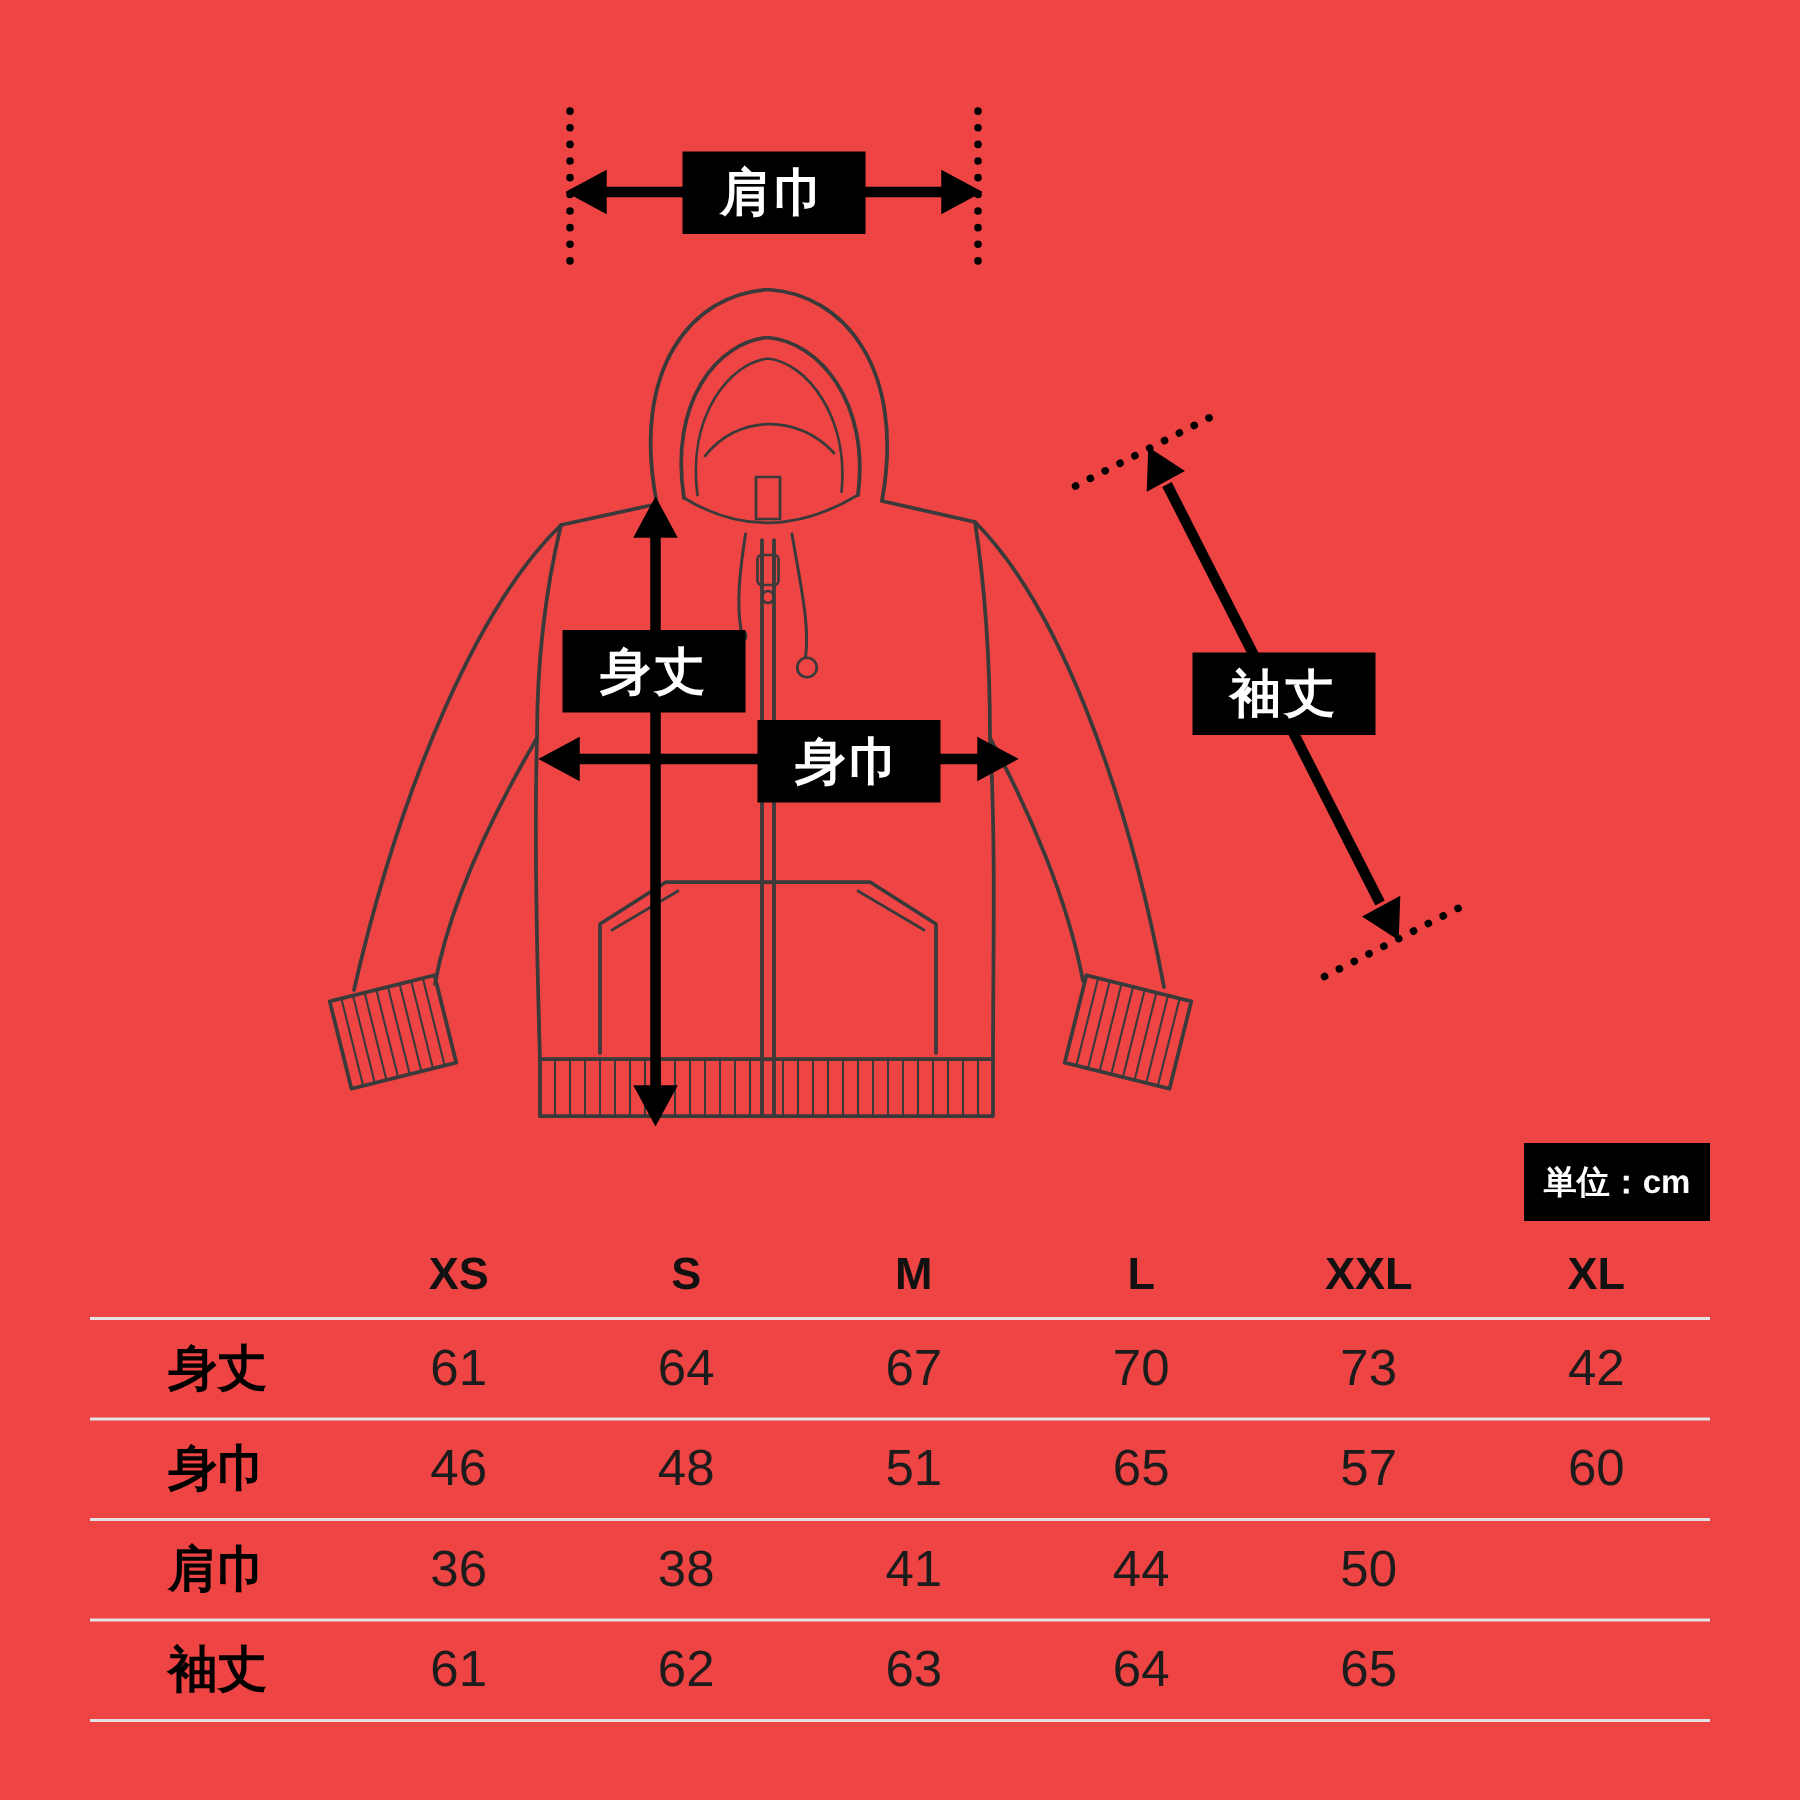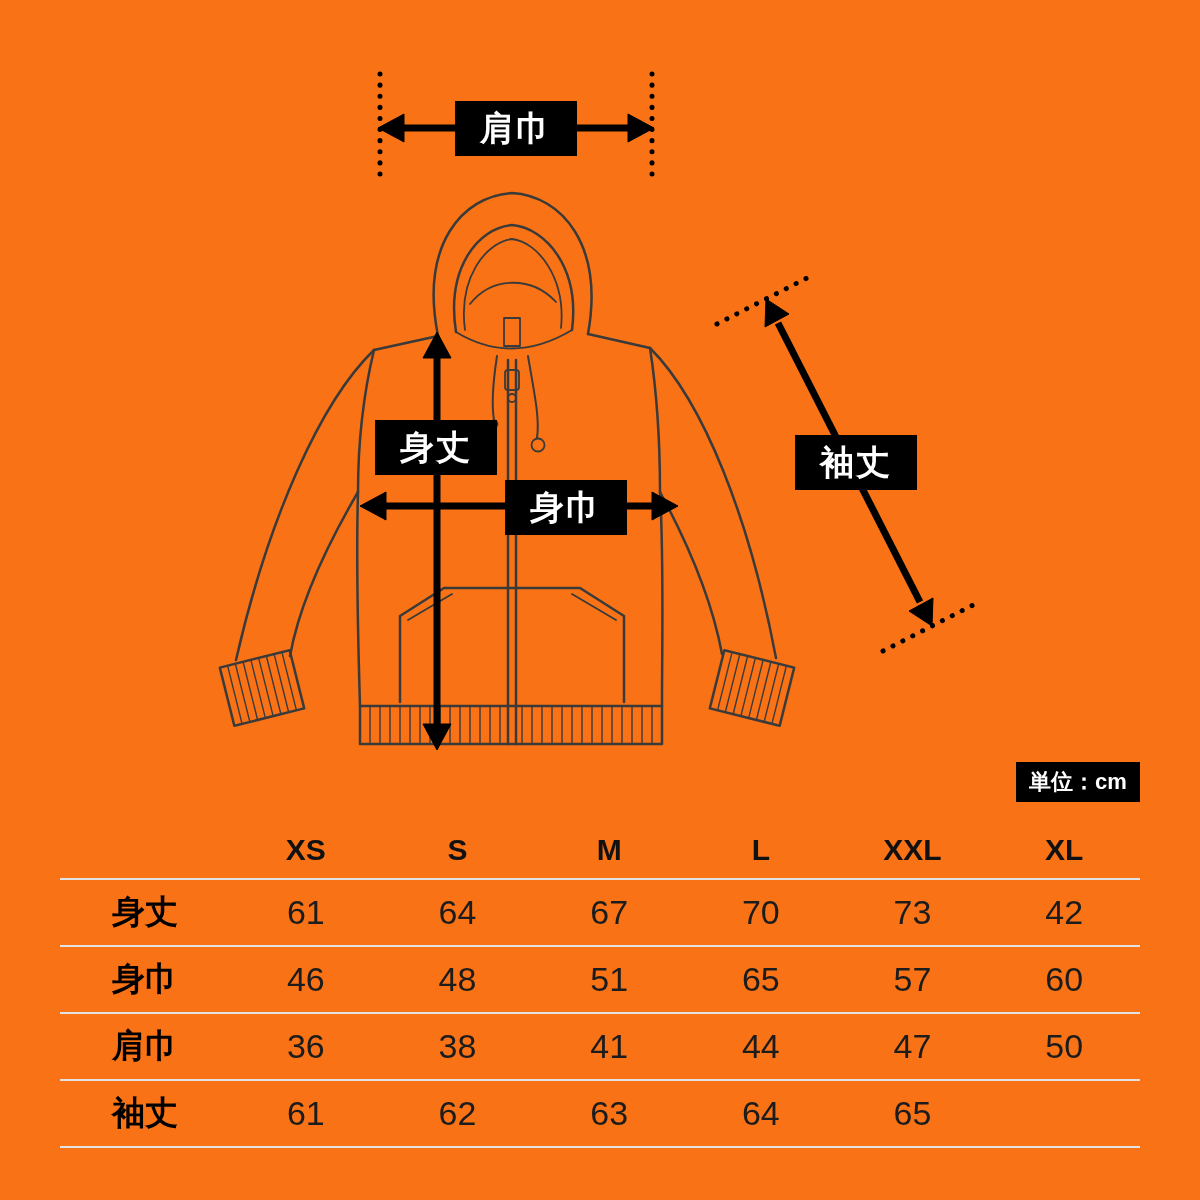--- a/index.html
+++ b/index.html
@@ -1,25 +1,25 @@
 <!DOCTYPE html>
 <html><head>
 <meta charset="utf-8">
 <style>
   html,body{margin:0;padding:0;background:#fff;}
   body{font-family:"Liberation Sans","DejaVu Sans",sans-serif;}
-  .page{position:relative;width:1200px;height:1200px;background:#f97316;overflow:hidden;}
+  .page{position:relative;width:1200px;height:1200px;background:#ef4444;overflow:hidden;}
   .diagram-svg{position:absolute;left:0;top:0;}
   .measure-label{
     position:absolute;width:122px;height:55px;background:#000;color:#fff;
     display:flex;align-items:center;justify-content:center;
     font-size:34px;font-weight:bold;letter-spacing:2px;
   }
   .unit-label{
-    position:absolute;left:1016px;top:762px;width:124px;height:40px;background:#000;color:#fff;
+    position:absolute;left:1016px;top:762px;width:124px;height:52px;background:#000;color:#fff;
     display:flex;align-items:center;justify-content:center;font-size:22px;font-weight:bold;
   }
   .size-table{
     position:absolute;left:60px;top:822px;width:1080px;
   }
   .trow{
     display:grid;grid-template-columns:170px repeat(6,1fr);
     height:65px;border-top:2px solid #e2e2e2;
   }
   .trow.thead{height:56px;border-top:none;}
@@ -162,21 +162,20 @@
       <div class="cell">57</div>
       <div class="cell">60</div>
     </div>
 
     <div class="trow">
       <div class="cell rowlabel">肩巾</div>
       <div class="cell">36</div>
       <div class="cell">38</div>
       <div class="cell">41</div>
       <div class="cell">44</div>
-      <div class="cell">47</div>
       <div class="cell">50</div>
     </div>
 
     <div class="trow">
       <div class="cell rowlabel">袖丈</div>
       <div class="cell">61</div>
       <div class="cell">62</div>
       <div class="cell">63</div>
       <div class="cell">64</div>
       <div class="cell">65</div>

